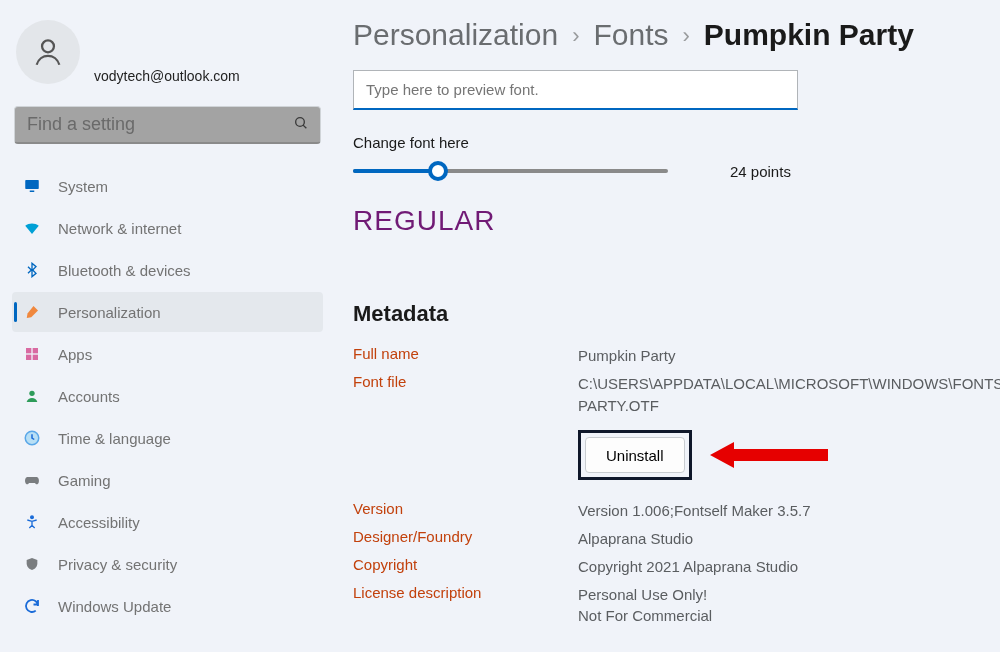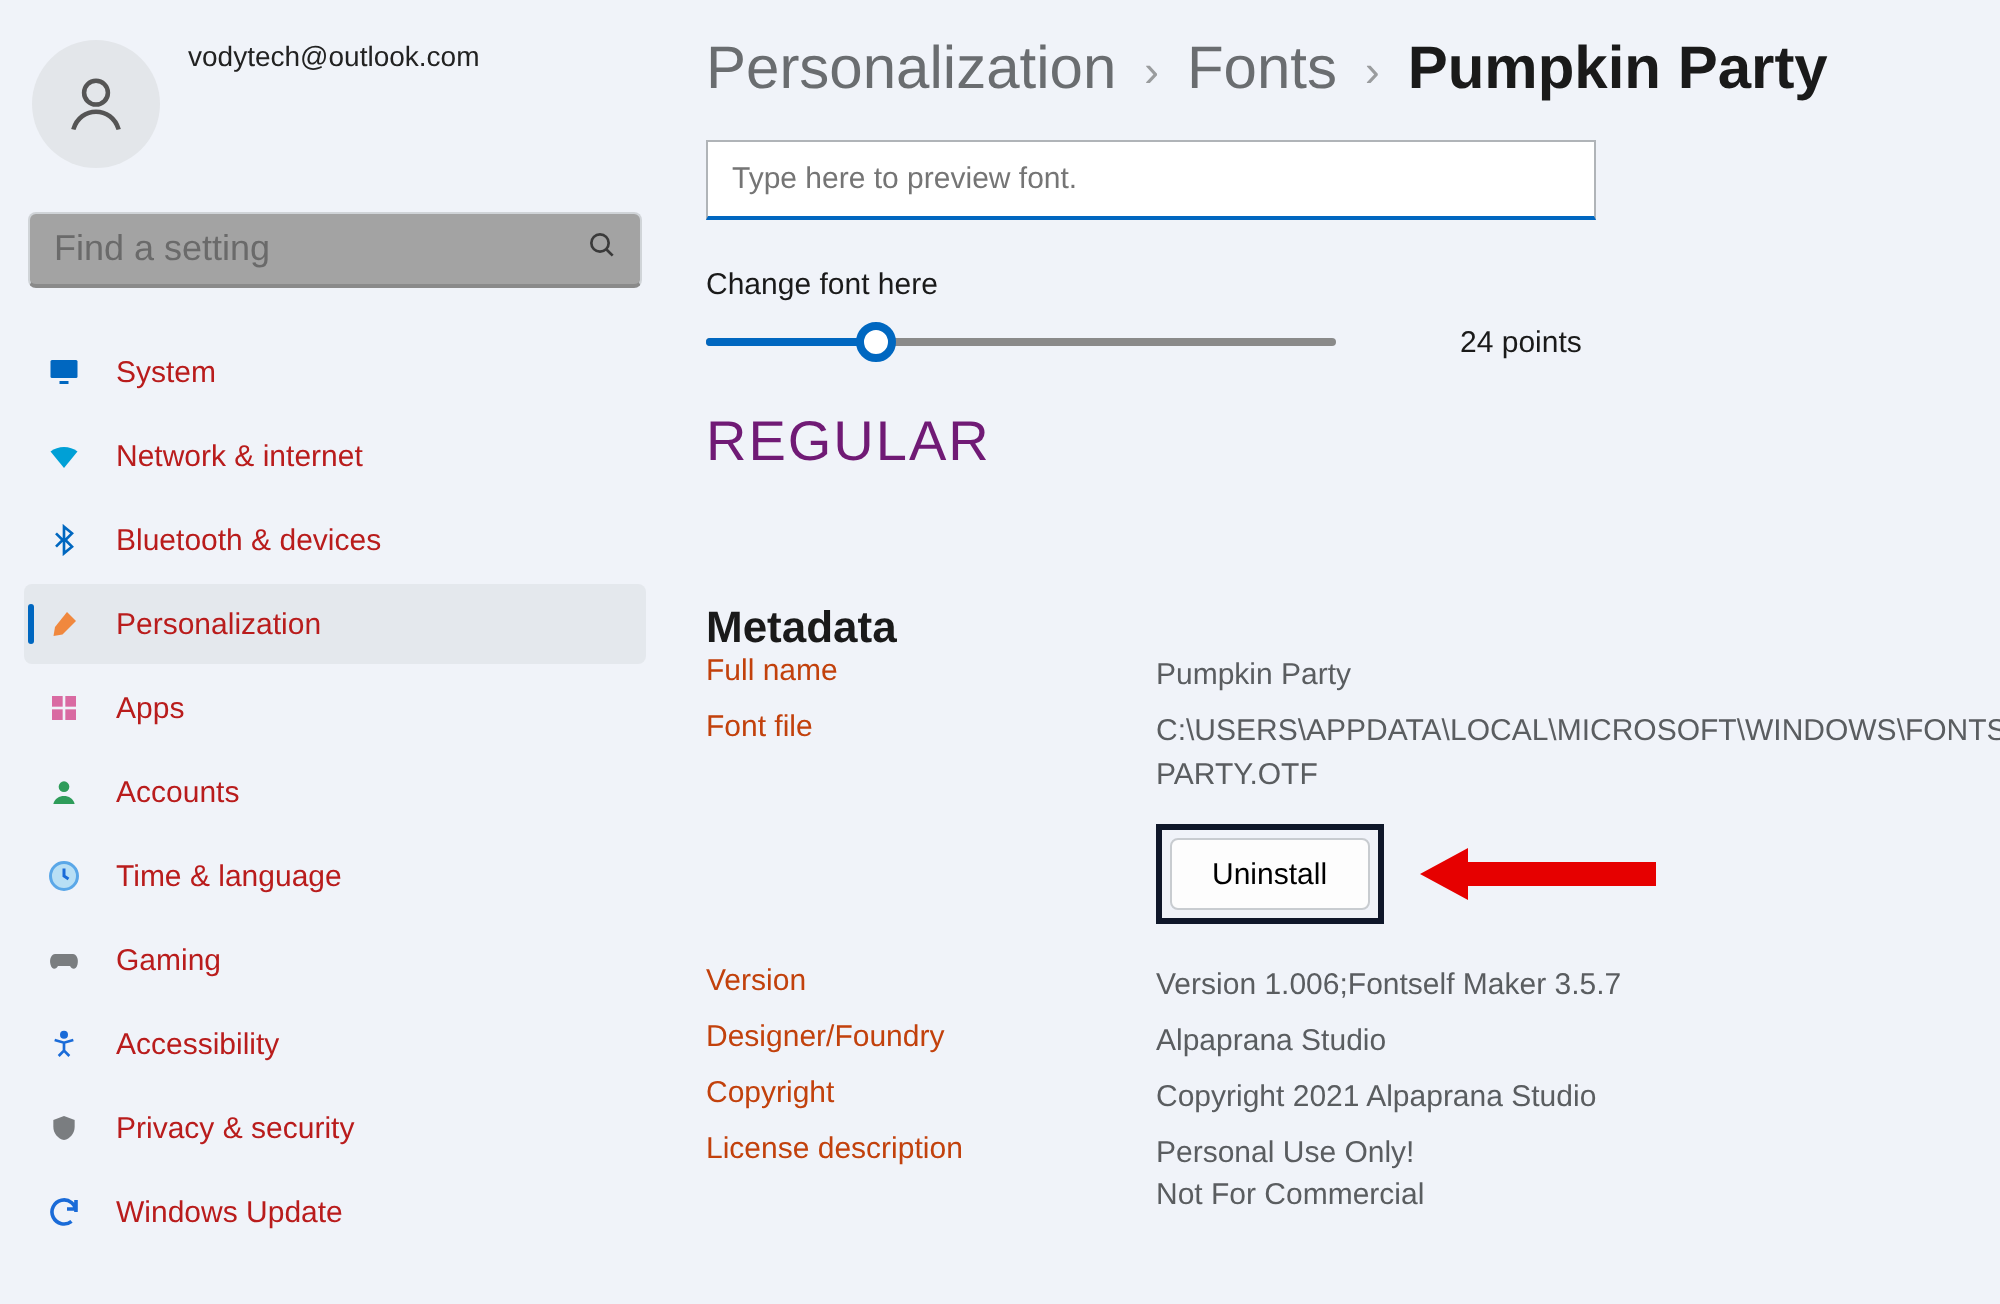--- a/index.html
+++ b/index.html
@@ -12,21 +12,21 @@
     overflow: hidden;
     display: flex;
   }
   .sidebar {
     width: 335px;
     padding: 18px 12px 12px 12px;
     flex-shrink: 0;
   }
   .user-row {
     display: flex;
-    align-items: flex-start;
+    align-items: flex-end;
     gap: 14px;
     padding: 2px 4px 18px 4px;
   }
   .avatar {
     width: 64px; height: 64px;
     border-radius: 50%;
     background: #e3e6ea;
     display: flex; align-items: center; justify-content: center;
     color: #555;
   }
@@ -51,21 +51,21 @@
     position: absolute; right: 12px; top: 50%; transform: translateY(-50%);
     color: #3a3a3a;
   }
   .nav { display: flex; flex-direction: column; gap: 2px; }
   .nav-item {
     display: flex; align-items: center; gap: 16px;
     height: 40px;
     padding: 0 10px 0 10px;
     border-radius: 4px;
     font-size: 15px;
-    color: #b91c1c;
+    color: #737373;
     cursor: pointer;
     position: relative;
   }
   .nav-item .ic {
     width: 20px; height: 20px; display:flex; align-items:center; justify-content:center;
   }
   .nav-item.active {
     background: #e4e8ed;
   }
   .nav-item.active::before {
@@ -121,21 +121,21 @@
   .slider-value { font-size:15px; }
   .preview-style {
     margin-top: 24px;
     font-size: 28px;
     letter-spacing: 1px;
     font-family: "Arial Black", Impact, sans-serif;
     font-weight: 400;
     color: #701a75;
   }
   .section-title {
-    font-size: 22px; font-weight: 600; margin-top: 64px; margin-bottom: 0;
+    font-size: 22px; font-weight: 600; margin-top: 64px; margin-bottom: 18px;
   }
   .meta {
     display: grid;
     grid-template-columns: 225px 1fr;
     row-gap: 6px;
     font-size: 15px;
   }
   .meta .k { color: #c2410c; }
   .meta .v { color: #5a5d60; line-height:1.45; padding-right:6px; }
   .uninstall-wrap {

